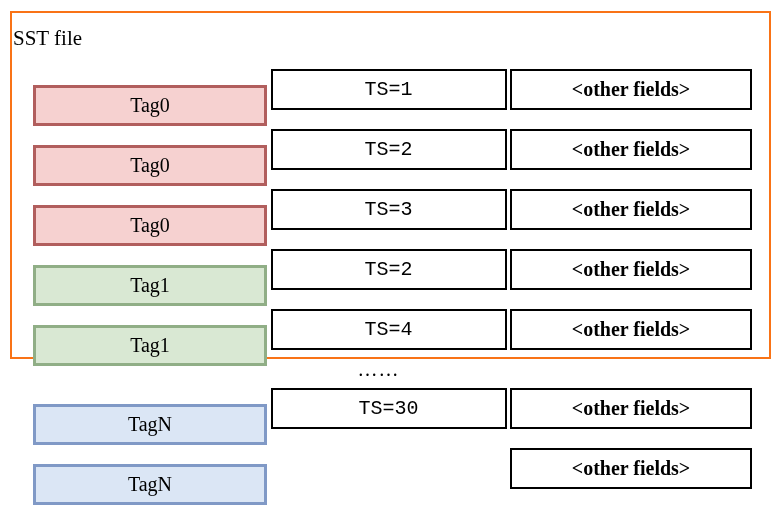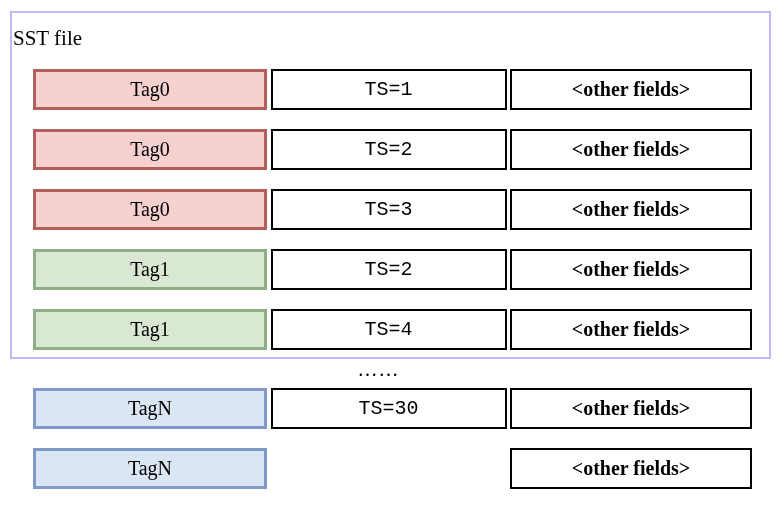--- a/index.html
+++ b/index.html
@@ -14,21 +14,21 @@
     height: 522px;
     background: #ffffff;
     overflow: hidden;
   }
   .outer-box {
     position: absolute;
     left: 10px;
     top: 11px;
     width: 761px;
     height: 348px;
-    border: 2px solid #c4b5fd;
+    border: 2px solid #f97316;
     box-sizing: border-box;
     background: #ffffff;
   }
   .diagram-title {
     margin: 12px 0 0 1px;
     font-size: 21px;
     line-height: 26px;
     color: #000000;
     white-space: nowrap;
   }
@@ -49,21 +49,21 @@
   .cell {
     box-sizing: border-box;
     height: 41px;
     display: flex;
     align-items: center;
     justify-content: center;
     font-size: 20px;
     color: #000000;
     background: #ffffff;
   }
-  .tag-cell   { width: 234px; border: 3px solid #000000; }
+  .tag-cell   { width: 234px; border: 3px solid #000000; margin-top: 16px; }
   .ts-cell    { width: 236px; border: 2px solid #000000; font-family: Liberation Mono, monospace; }
   .other-cell { width: 242px; border: 2px solid #000000; font-weight: bold; }
   .ellipsis-row {
     height: 38px;
     display: flex;
     align-items: center;
     justify-content: center;
     font-size: 20px;
     letter-spacing: 1px;
     color: #000000;

